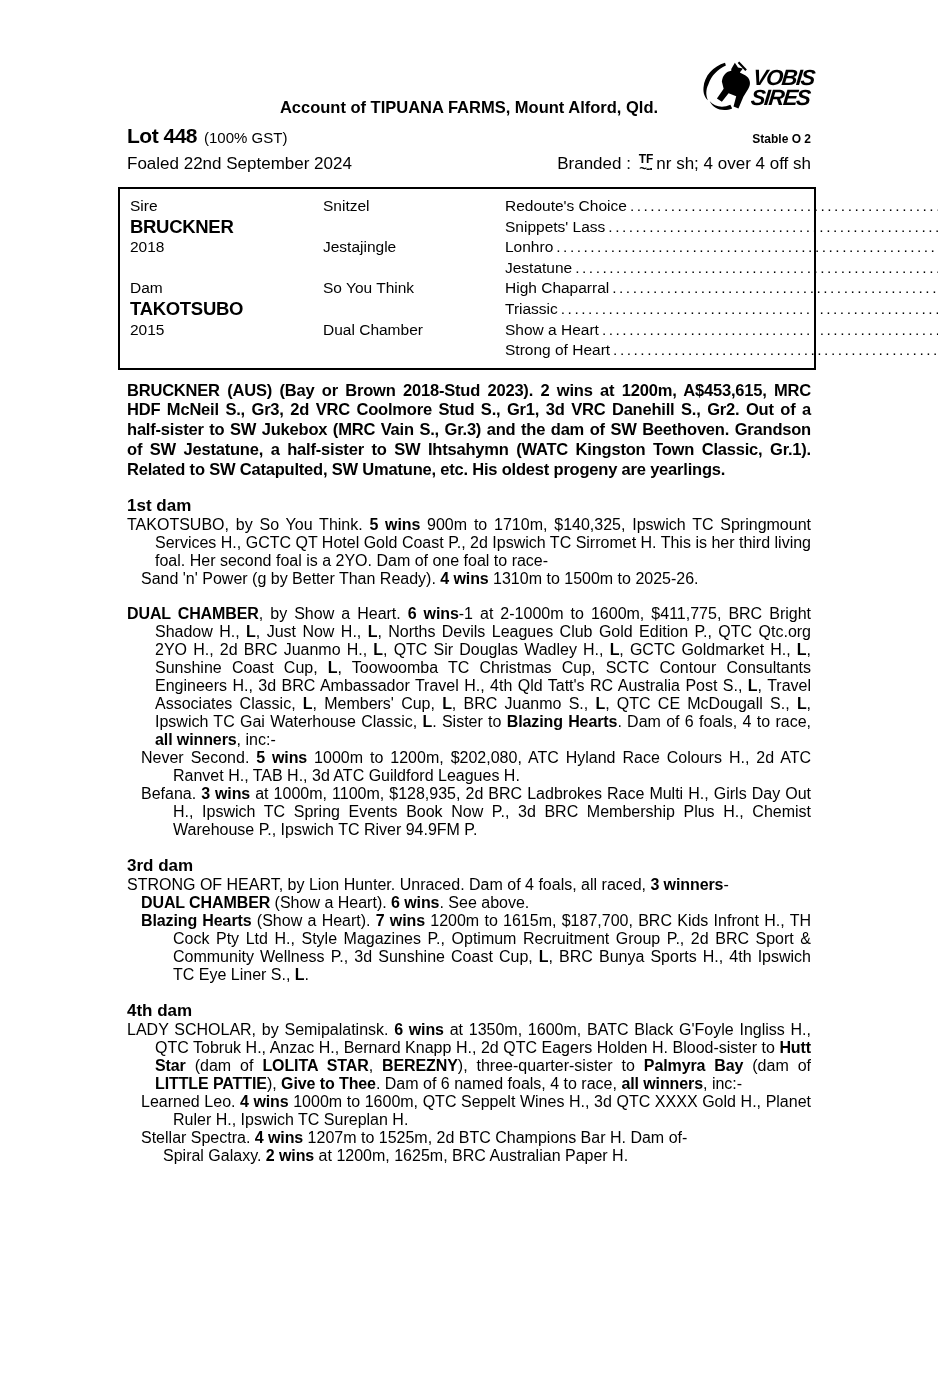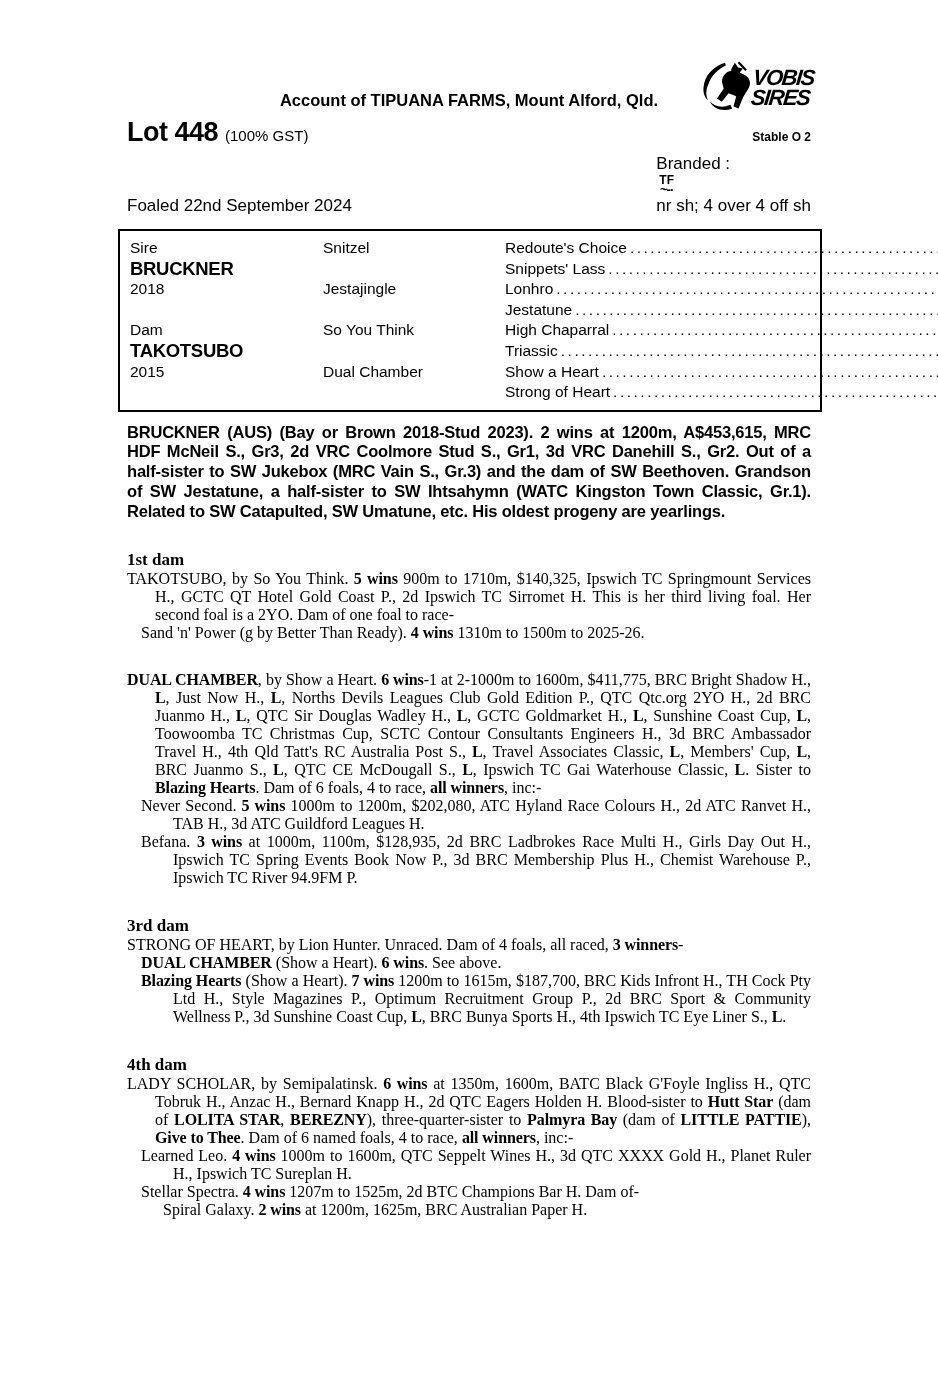--- a/index.html
+++ b/index.html
@@ -3,55 +3,55 @@
 <meta charset="utf-8">
 <style>
   html,body{margin:0;padding:0;background:#ffffff;}
   .page{
     position:relative;
     width:938px;height:1400px;
     background:#ffffff;color:#000;
     font-family:"Liberation Sans", sans-serif;
     overflow:hidden;
   }
-  .content{position:absolute;left:127px;top:90px;width:684px;}
+  .content{position:absolute;left:127px;top:97px;width:684px;}
 
   
   .account{font-weight:bold;font-size:16.5px;line-height:20px;text-align:center;}
   .lot-line{display:flex;align-items:baseline;margin-top:7px;white-space:nowrap;}
-  .lot{font-weight:bold;font-size:27px;letter-spacing:-0.5px;}
+  .lot{font-weight:bold;font-size:21px;letter-spacing:-0.5px;}
   .gst{font-size:15px;margin:0 0 0 7px;}
   .big-title{font-weight:bold;font-size:27px;letter-spacing:-0.5px;}
   .spacer{flex:1;}
   .stable{font-weight:bold;font-size:12px;}
   .foal-line{display:flex;align-items:flex-end;margin-top:5px;font-size:17px;line-height:22px;}
-  .branded{display:flex;align-items:flex-start;white-space:pre;flex-direction:column;}
+  .branded{display:flex;align-items:center;white-space:pre;}
   .brand-mark{display:inline-flex;flex-direction:column;align-items:center;margin:0 3px;line-height:10px;}
   .brand-top{font-size:12px;font-weight:bold;letter-spacing:0;}
   .brand-bottom{font-size:13px;font-weight:bold;letter-spacing:-1px;}
 
   
   .logo{position:absolute;left:698px;top:60px;display:flex;align-items:center;}
   .logo-text{font-weight:bold;font-style:italic;font-size:22px;line-height:20px;letter-spacing:-1.5px;transform:skewX(-6deg);}
 
   
-  .ped{margin:12px 0 0 -9px;width:680px;border:2px solid #000;padding:7px 10px 7px 10px;}
+  .ped{margin:12px 0 0 -9px;width:680px;border:2px solid #000;padding:7px 4px 7px 10px;}
   .ped-row{display:flex;height:20.6px;font-size:15.5px;line-height:20.6px;}
   .ped-row .c1{width:193px;flex:0 0 193px;}
   .ped-row .c1.big{font-weight:bold;font-size:18.5px;letter-spacing:-0.3px;}
   .ped-row .c2{width:182px;flex:0 0 182px;}
   .ped-row .c3{flex:1;display:flex;}
   .c3 .nm{white-space:nowrap;}
   .c3 .dots{flex:1;overflow:hidden;white-space:nowrap;letter-spacing:2.5px;padding:0 3px;color:#000;}
 
   
   .summary{margin-top:11px;font-weight:bold;font-size:16.5px;line-height:19.7px;text-align:justify;letter-spacing:-0.2px;}
 
   
-  .section{margin-top:29px;font-family:Liberation Serif, serif;}
+  .section{margin-top:17px;}
   .sec-h{font-weight:bold;font-size:17px;line-height:20px;}
   .para{font-size:16px;line-height:18px;text-align:justify;}
   .para b{letter-spacing:-0.1px;}
   .lv1{padding-left:28px;text-indent:-28px;}
   .lv2{padding-left:46px;text-indent:-32px;}
   .lv3{padding-left:62px;text-indent:-26px;}
 </style>
 </head>
 <body>
 

